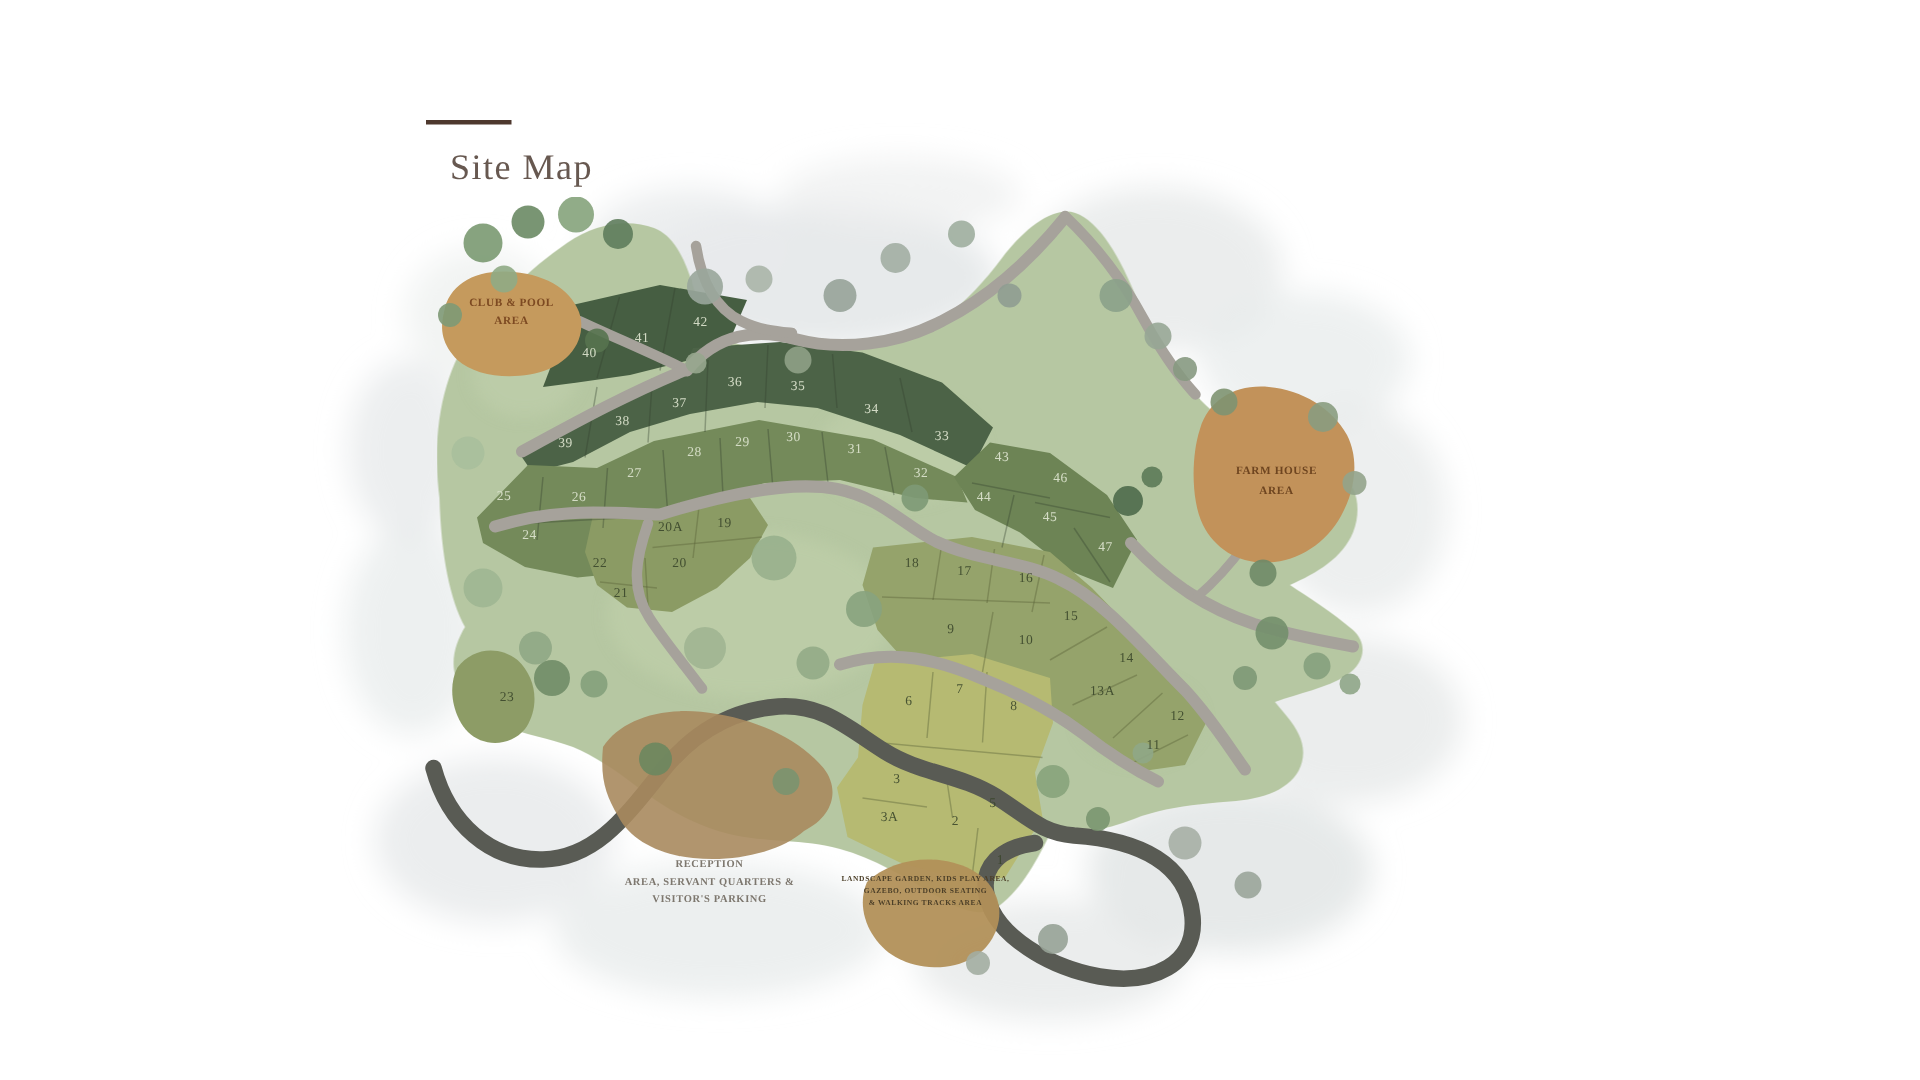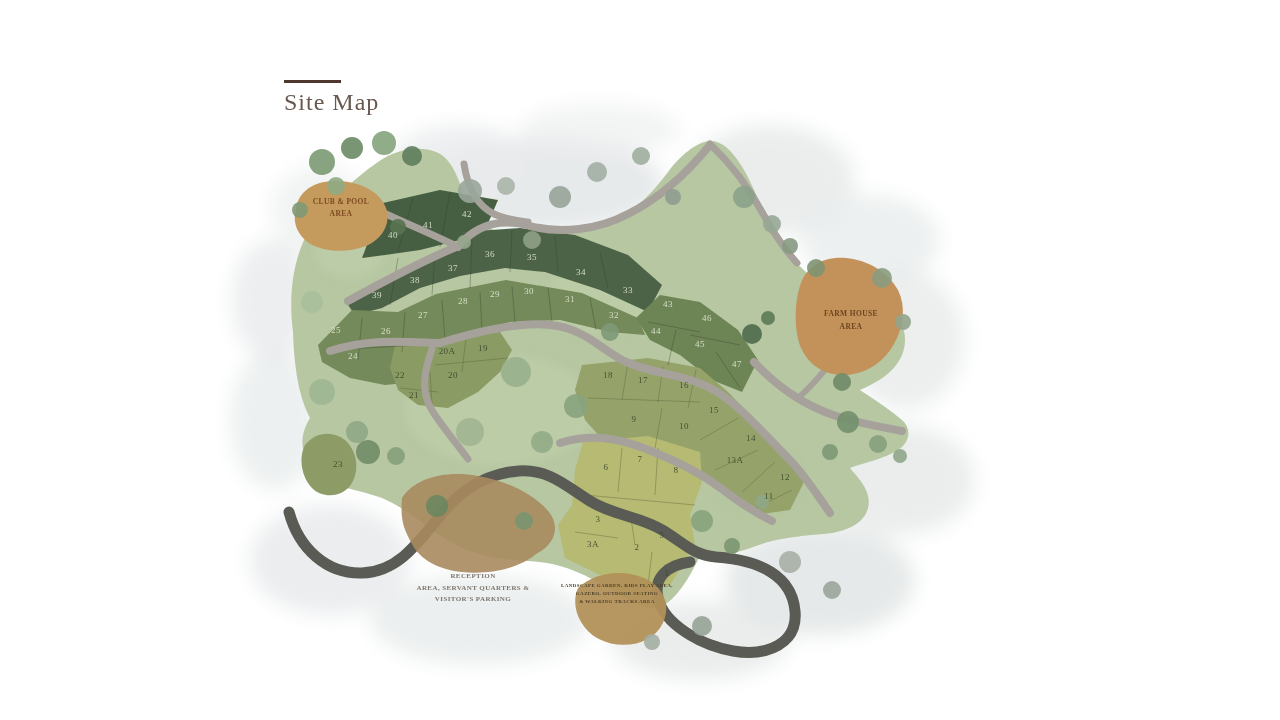--- a/index.html
+++ b/index.html
@@ -1,20 +1,20 @@
 <!DOCTYPE html>
 <html><head>
 <meta charset="utf-8">
 <style>
   html,body{margin:0;padding:0;background:#ffffff;}
   .stage{position:relative;width:1280px;height:720px;background:#ffffff;overflow:hidden;
          font-family:"Liberation Serif",serif;}
   .title-block{position:absolute;left:284px;top:80px;}
   .title-rule{width:57px;height:3px;background:#4e382e;margin-bottom:6px;}
-  .title-block h1{margin:0;font-size:24px;font-weight:normal;color:#675850;
+  .title-block h1{margin:16px;font-size:24px;font-weight:normal;color:#675850;
                   font-family:"Liberation Serif",serif;letter-spacing:1px;}
   svg{position:absolute;left:0;top:0;}
   .plot-num{font-family:"Liberation Serif",serif;font-size:9px;text-anchor:middle;letter-spacing:.4px;}
   .plot-num.light{fill:#dde4cf;opacity:.92;}
   .plot-num.dark{fill:#39452a;opacity:.88;}
   .area-label{font-family:"Liberation Serif",serif;font-weight:bold;text-anchor:middle;letter-spacing:.4px;}
   .lbl-club{font-size:7.5px;fill:#7d4a22;}
   .lbl-farm{font-size:7.5px;fill:#6e4520;}
   .lbl-reception{font-size:7px;fill:#7d776e;}
   .lbl-amenities{font-size:5px;fill:#4c3f28;font-weight:bold;}

